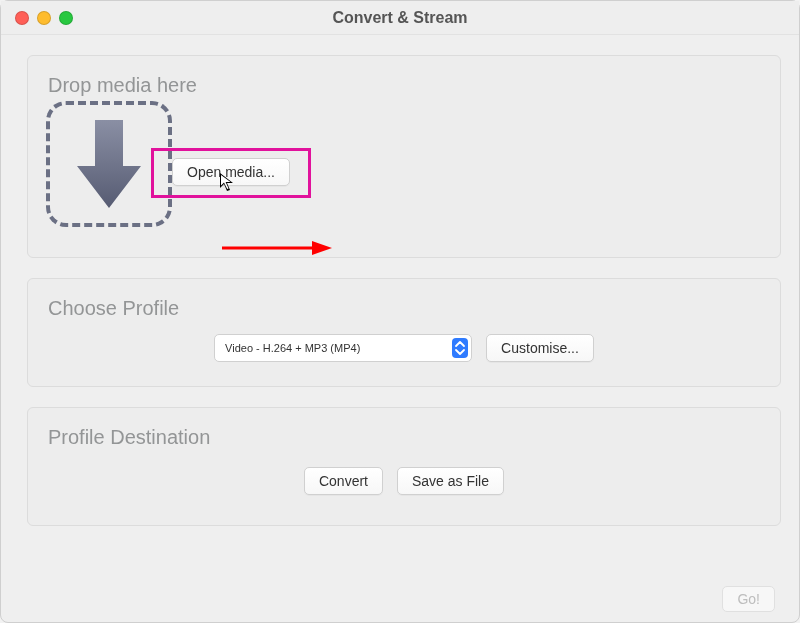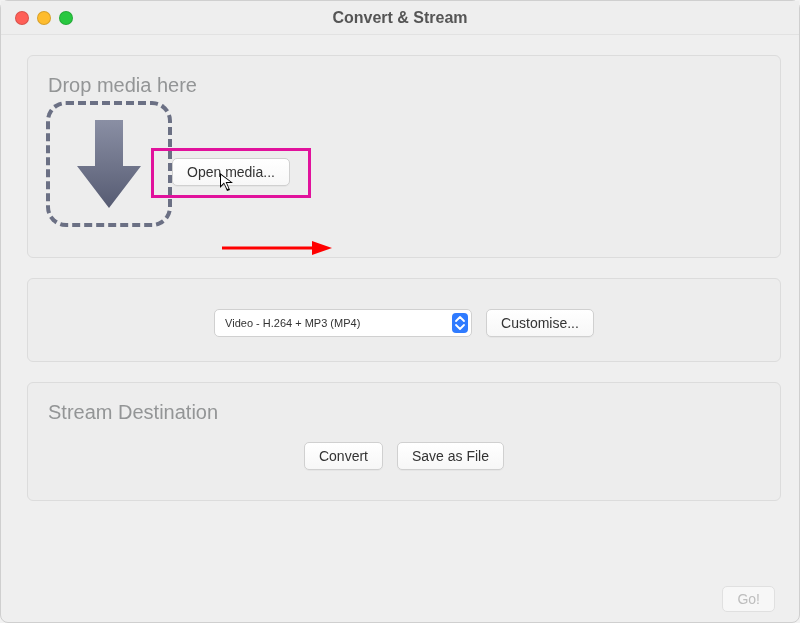--- a/index.html
+++ b/index.html
@@ -215,37 +215,38 @@
         </div>
       </div>
 
       <svg class="red-arrow" viewBox="0 0 112 18">
         <line x1="2" y1="9" x2="96" y2="9" stroke="#ff0000" stroke-width="3"></line>
         <polygon points="112,9 92,2 92,16" fill="#ff0000"></polygon>
       </svg>
     </div>
 
     <div class="panel">
+      <div class="panel-title">Choose Profile</div>
       <div class="profile-row">
         <div class="select-mac">
           <span class="select-text">Video - H.264 + MP3 (MP4)</span>
           <span class="select-arrows">
             <svg width="18" height="22" viewBox="0 0 18 22">
               <rect x="1" y="1" width="16" height="20" rx="4" fill="#2f7bff"></rect>
               <path d="M5 9 L9 5 L13 9" stroke="#fff" stroke-width="1.8" fill="none" stroke-linecap="round" stroke-linejoin="round"></path>
               <path d="M5 13 L9 17 L13 13" stroke="#fff" stroke-width="1.8" fill="none" stroke-linecap="round" stroke-linejoin="round"></path>
             </svg>
           </span>
         </div>
         <button class="mac">Customise...</button>
       </div>
     </div>
 
     <div class="panel dest">
-      <div class="panel-title">Stream Destination</div>
+      <div class="panel-title">Profile Destination</div>
       <div class="dest-row">
         <button class="mac">Convert</button>
         <button class="mac">Save as File</button>
       </div>
     </div>
 
   </div>
 
   <div class="go-wrap">
     <button class="go">Go!</button>

